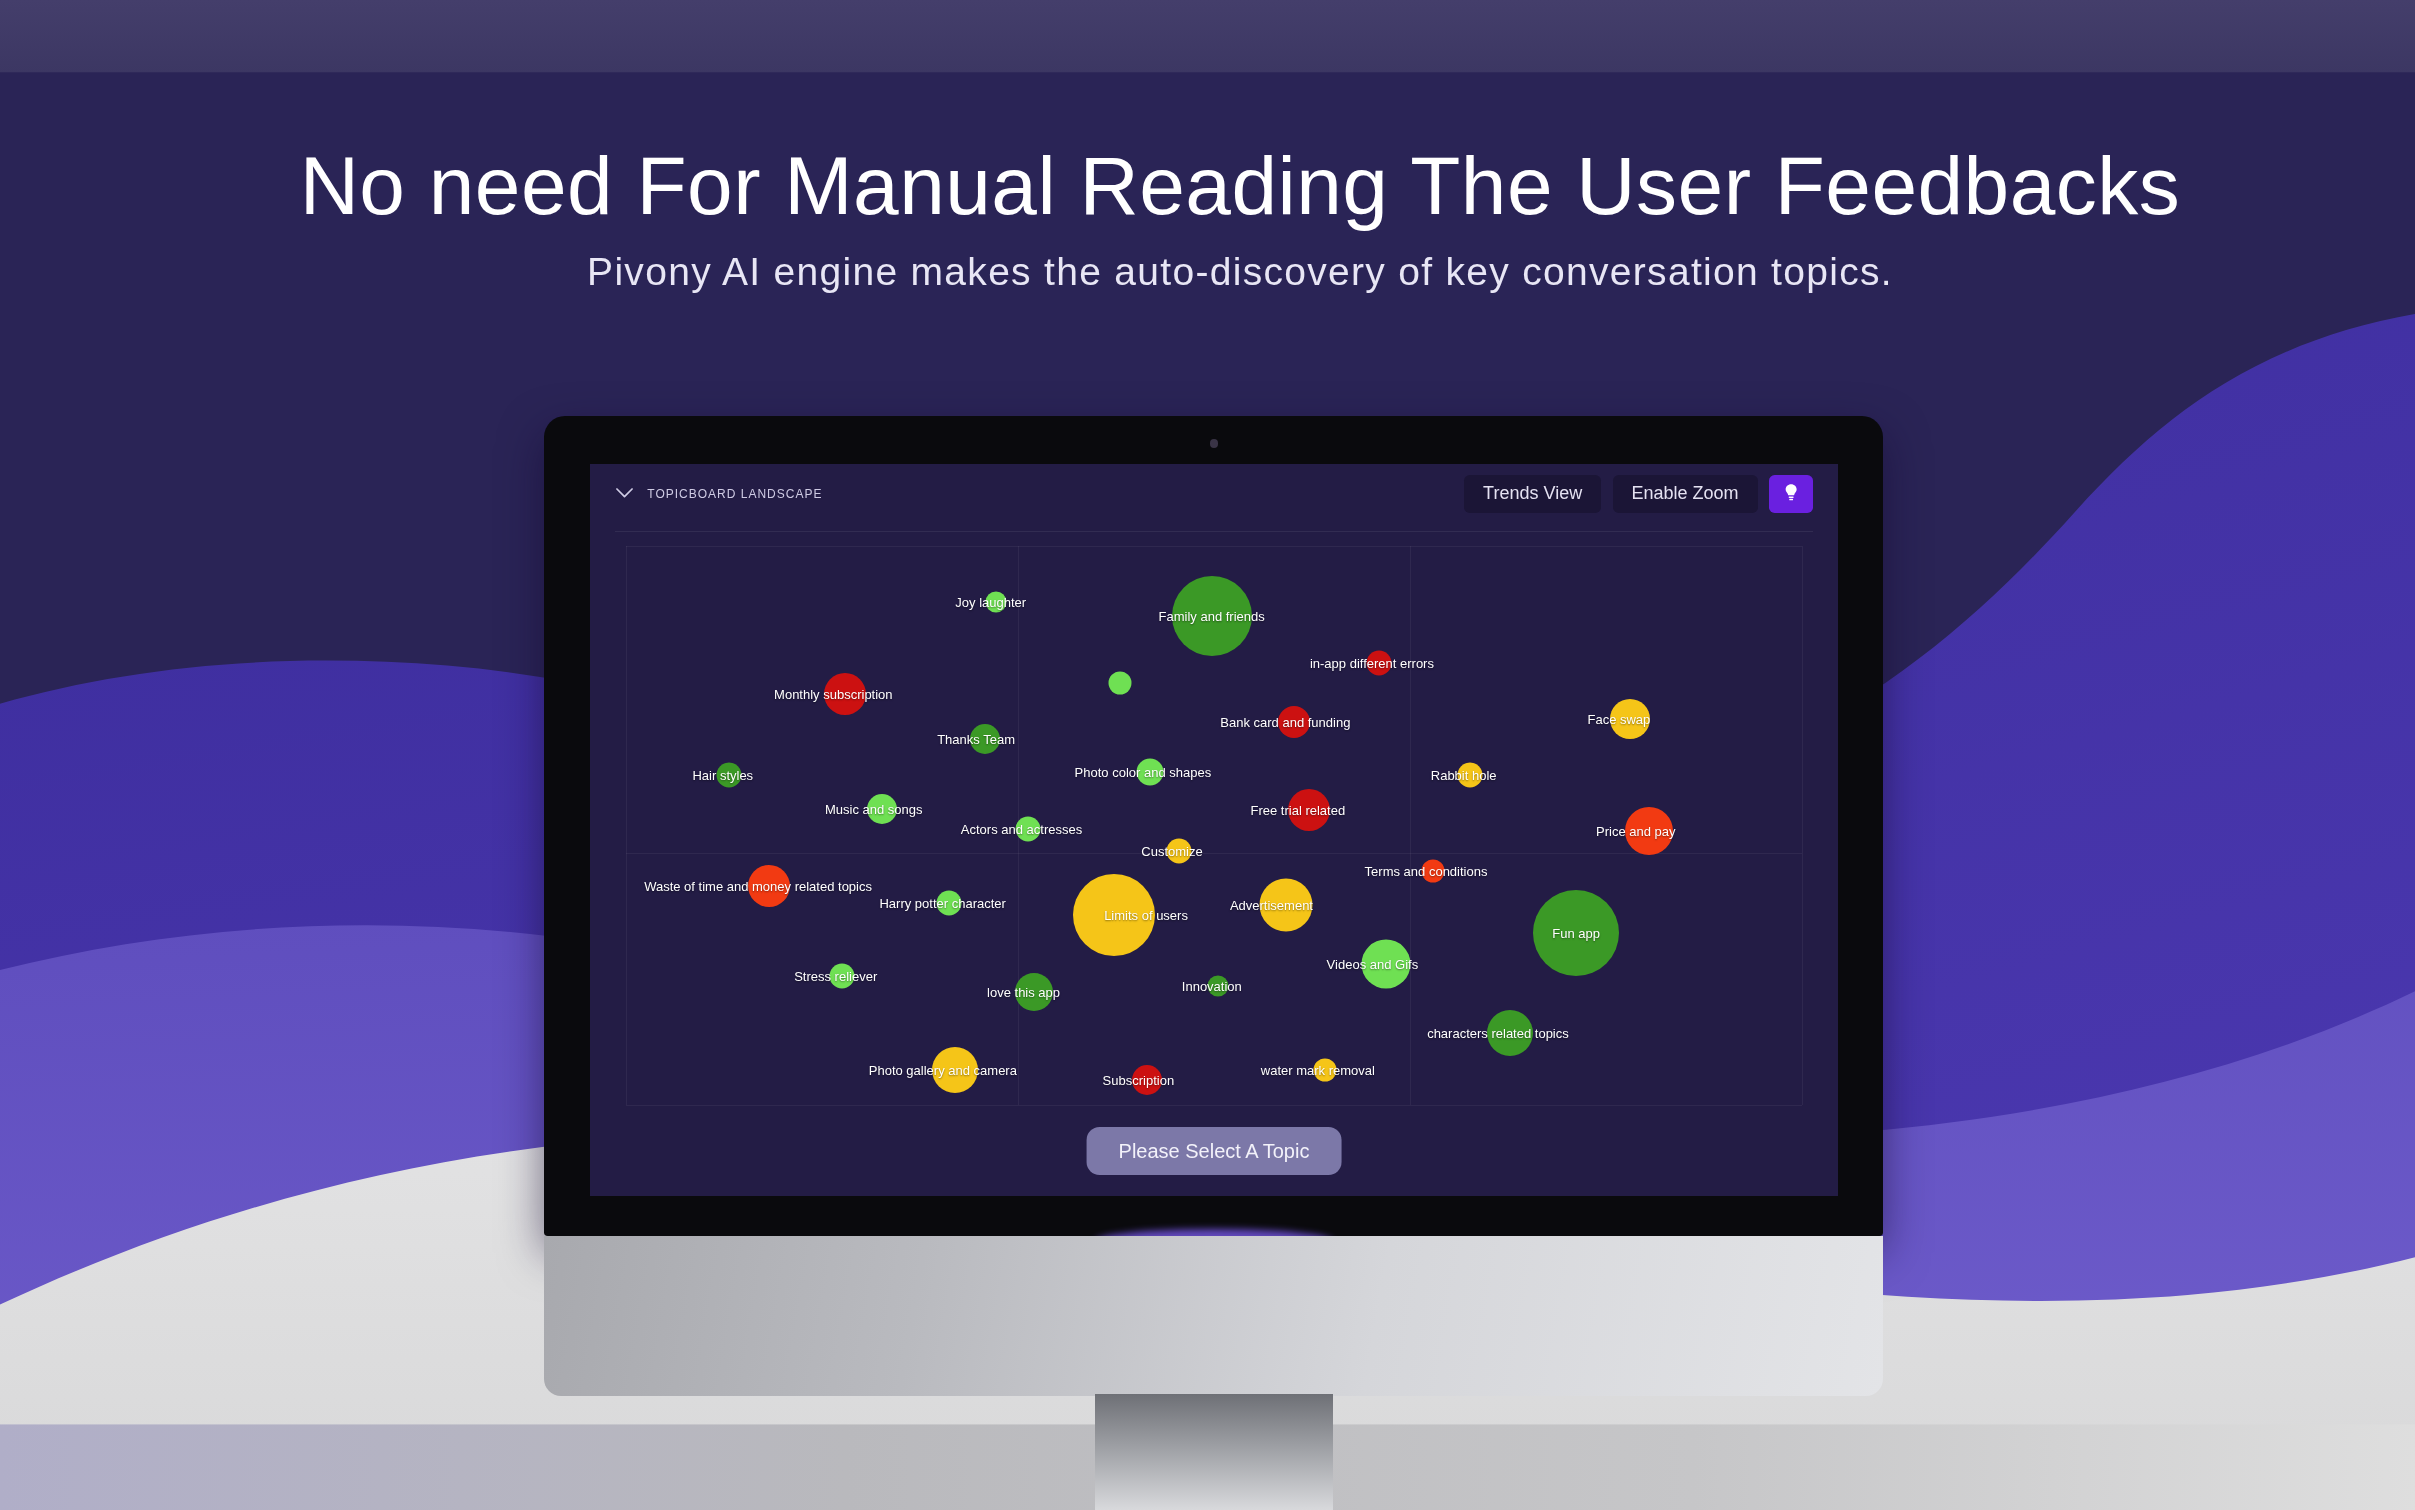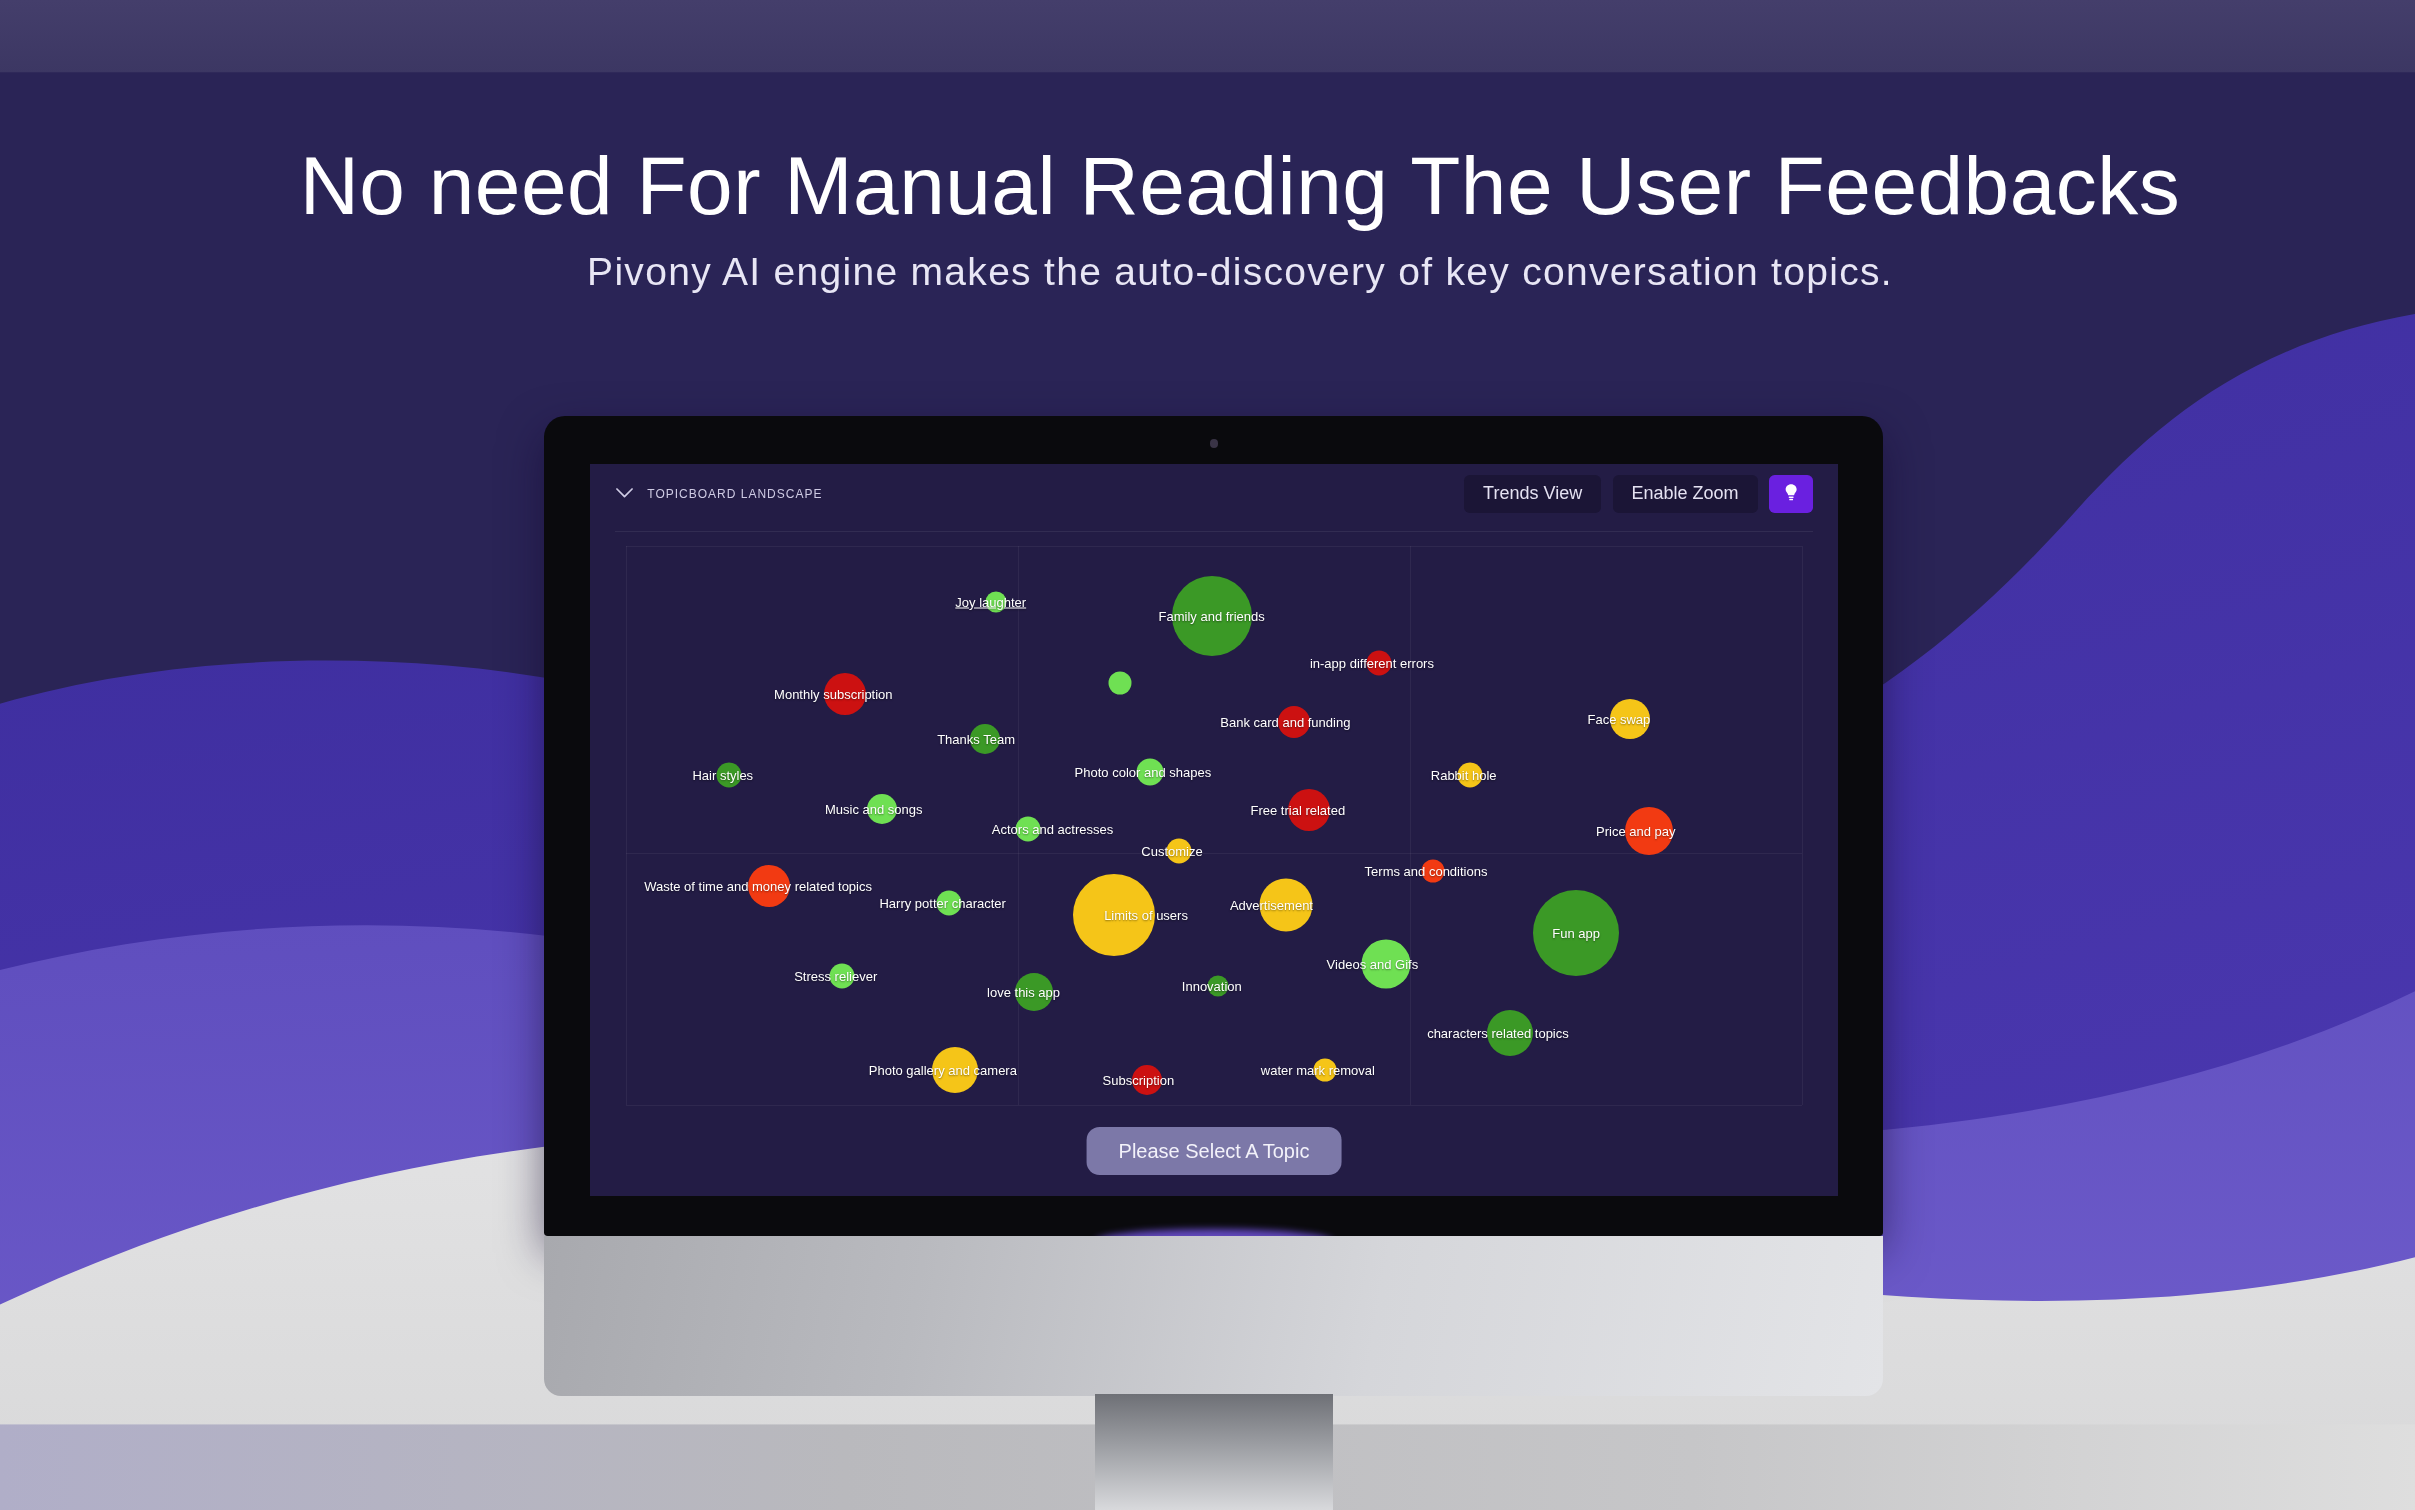--- a/index.html
+++ b/index.html
@@ -218,21 +218,21 @@
           <div class="gl-v" style="left:0%"></div>
           <div class="gl-v" style="left:33.33%"></div>
           <div class="gl-v" style="left:66.66%"></div>
           <div class="gl-v" style="left:100%"></div>
           <div class="gl-h" style="top:0%"></div>
           <div class="gl-h" style="top:55%"></div>
           <div class="gl-h" style="top:100%"></div>
         </div>
         <div id="bubbles">
             <div class="bubble" style="left: 31.5%; top: 10%; width: 21px; height: 21px; background: rgb(111, 224, 83);"></div>
-            <div class="blabel" style="left: 31.5%; top: 10%; transform: translate(-50%, -50%) translateX(-5.7px); text-decoration: underline;">Joy laughter</div>
+            <div class="blabel" style="left: 31.5%; top: 10%; transform: translate(-50%, -50%) translateX(-5.7px);">Joy laughter</div>
             <div class="bubble" style="left: 49.8%; top: 12.5%; width: 80px; height: 80px; background: rgb(59, 153, 38);"></div>
             <div class="blabel" style="left: 49.8%; top: 12.5%;">Family and friends</div>
             <div class="bubble" style="left: 64%; top: 21%; width: 25px; height: 25px; background: rgb(204, 17, 17);"></div>
             <div class="blabel" style="left: 64%; top: 21%; transform: translate(-50%, -50%) translateX(-6.7px);">in-app different errors</div>
             <div class="bubble" style="left: 18.6%; top: 26.5%; width: 42px; height: 42px; background: rgb(204, 17, 17);"></div>
             <div class="blabel" style="left: 18.6%; top: 26.5%; transform: translate(-50%, -50%) translateX(-11.4px);">Monthly subscription</div>
             <div class="bubble" style="left: 42%; top: 24.5%; width: 23px; height: 23px; background: rgb(111, 224, 83);"></div>
             <div class="bubble" style="left: 85.4%; top: 31%; width: 40px; height: 40px; background: rgb(245, 197, 24);"></div>
             <div class="blabel" style="left: 85.4%; top: 31%; transform: translate(-50%, -50%) translateX(-11.4px);">Face swap</div>
             <div class="bubble" style="left: 56.8%; top: 31.5%; width: 32px; height: 32px; background: rgb(204, 17, 17);"></div>
@@ -243,21 +243,21 @@
             <div class="blabel" style="left: 44.6%; top: 40.5%; transform: translate(-50%, -50%) translateX(-7.6px);">Photo color and shapes</div>
             <div class="bubble" style="left: 71.8%; top: 41%; width: 25px; height: 25px; background: rgb(245, 197, 24);"></div>
             <div class="blabel" style="left: 71.8%; top: 41%; transform: translate(-50%, -50%) translateX(-6.7px);">Rabbit hole</div>
             <div class="bubble" style="left: 8.8%; top: 41%; width: 25px; height: 25px; background: rgb(59, 153, 38);"></div>
             <div class="blabel" style="left: 8.8%; top: 41%; transform: translate(-50%, -50%) translateX(-6.7px);">Hair styles</div>
             <div class="bubble" style="left: 21.8%; top: 47%; width: 30px; height: 30px; background: rgb(111, 224, 83);"></div>
             <div class="blabel" style="left: 21.8%; top: 47%; transform: translate(-50%, -50%) translateX(-8.6px);">Music and songs</div>
             <div class="bubble" style="left: 58.1%; top: 47.2%; width: 42px; height: 42px; background: rgb(204, 17, 17);"></div>
             <div class="blabel" style="left: 58.1%; top: 47.2%; transform: translate(-50%, -50%) translateX(-11.4px);">Free trial related</div>
             <div class="bubble" style="left: 34.2%; top: 50.7%; width: 25px; height: 25px; background: rgb(111, 224, 83);"></div>
-            <div class="blabel" style="left: 34.2%; top: 50.7%; transform: translate(-50%, -50%) translateX(-6.7px); margin-left: 31px;">Actors and actresses</div>
+            <div class="blabel" style="left: 34.2%; top: 50.7%; transform: translate(-50%, -50%) translateX(-6.7px);">Actors and actresses</div>
             <div class="bubble" style="left: 87%; top: 51%; width: 48px; height: 48px; background: rgb(242, 58, 18);"></div>
             <div class="blabel" style="left: 87%; top: 51%; transform: translate(-50%, -50%) translateX(-13.3px);">Price and pay</div>
             <div class="bubble" style="left: 47%; top: 54.5%; width: 25px; height: 25px; background: rgb(245, 197, 24);"></div>
             <div class="blabel" style="left: 47%; top: 54.5%; transform: translate(-50%, -50%) translateX(-6.7px);">Customize</div>
             <div class="bubble" style="left: 68.6%; top: 58.2%; width: 23px; height: 23px; background: rgb(242, 58, 18);"></div>
             <div class="blabel" style="left: 68.6%; top: 58.2%; transform: translate(-50%, -50%) translateX(-6.7px);">Terms and conditions</div>
             <div class="bubble" style="left: 12.2%; top: 60.8%; width: 42px; height: 42px; background: rgb(242, 58, 18);"></div>
             <div class="blabel" style="left: 12.2%; top: 60.8%; transform: translate(-50%, -50%) translateX(-11.4px);">Waste of time and money related topics</div>
             <div class="bubble" style="left: 41.5%; top: 66%; width: 82px; height: 82px; background: rgb(245, 197, 24);"></div>
             <div class="blabel" style="left: 41.5%; top: 66%; margin-left: 32px;">Limits of users</div>

